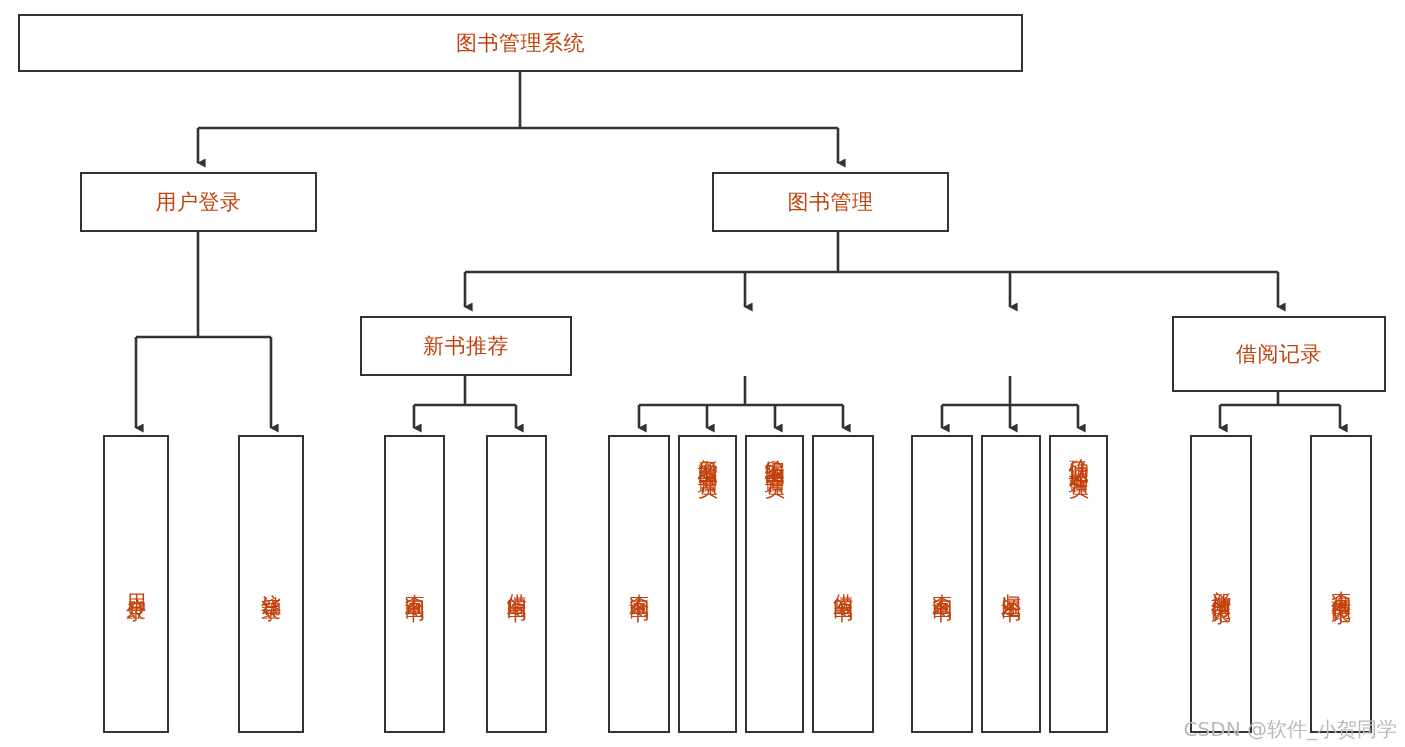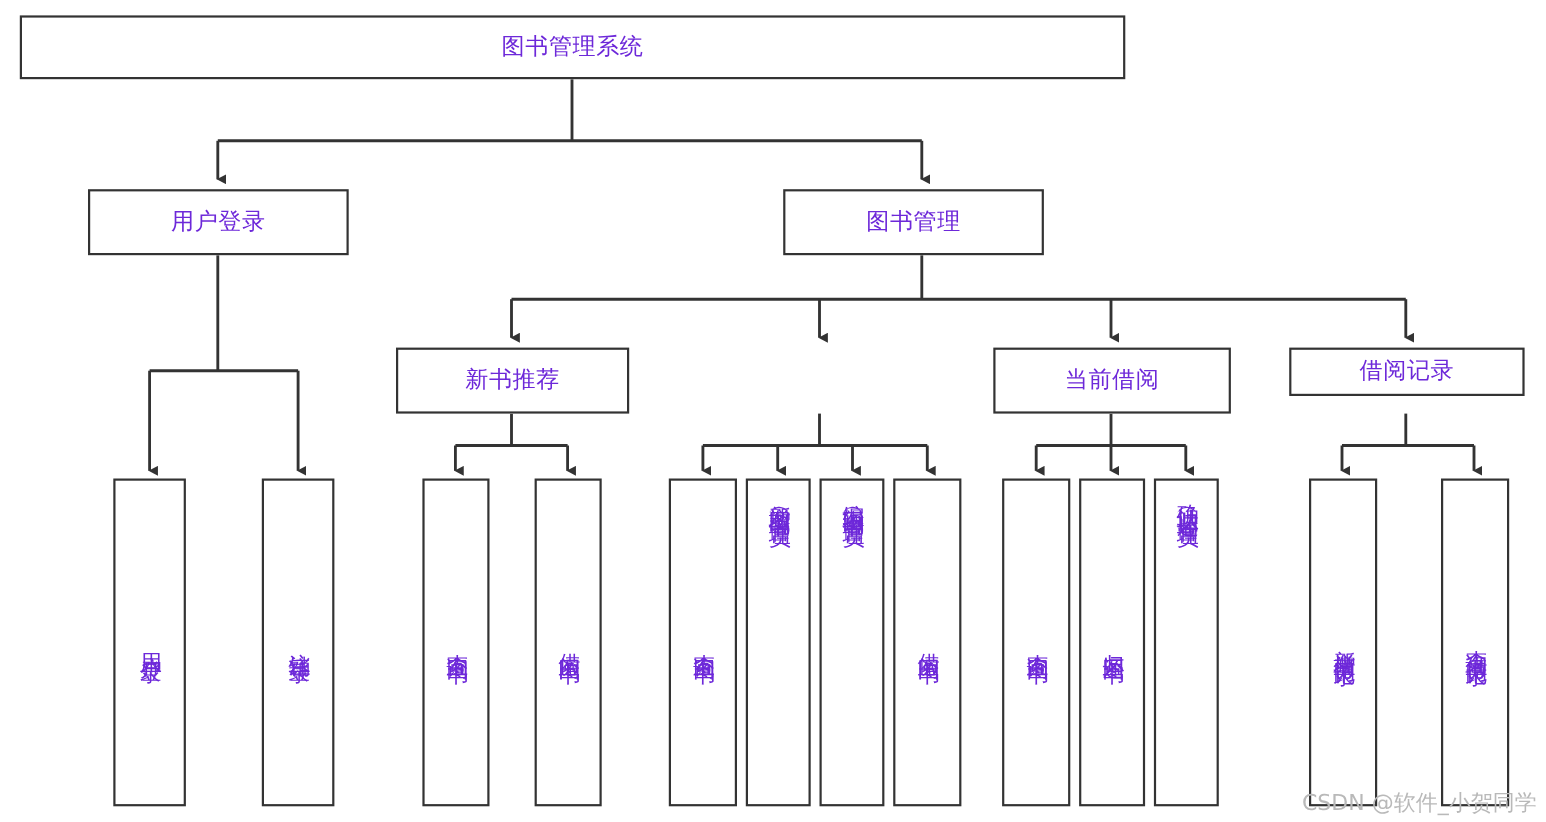--- a/index.html
+++ b/index.html
@@ -29,21 +29,21 @@
     position: absolute;
     box-sizing: border-box;
     background: #ffffff;
     border: 2px solid #333333;
     display: flex;
     align-items: center;
     justify-content: center;
     z-index: 2;
   }
   .node-label {
-    color: #6d28d9;
+    color: #c2410c;
     font-size: 21px;
     line-height: 1.18;
     letter-spacing: 0.5px;
     text-align: right;
     white-space: nowrap;
   }
   .node.vertical .node-label {
     writing-mode: vertical-rl;
     text-orientation: upright;
     letter-spacing: 3px;
@@ -134,25 +134,22 @@
 
   <div class="node" style="left:360px; top:316px; width:212px; height:60px;">
     <span class="node-label">新书推荐</span>
   </div>
 
   <div class="node" style="left:712px; top:172px; width:237px; height:60px;">
     <span class="node-label">图书管理</span>
   </div>
 
 
-  <div class="node" style="left:903px; top:316px; width:216px; height:60px;">
-    <span class="node-label">当前借阅</span>
-  </div>
-
-  <div class="node" style="left:1172px; top:316px; width:214px; height:44px;">
+
+  <div class="node" style="left:1172px; top:316px; width:214px; height:76px;">
     <span class="node-label">借阅记录</span>
   </div>
 
   <div class="node vertical leaf" style="left:103px; top:435px; width:66px; height:298px;">
     <span class="node-label">用户登录</span>
   </div>
 
   <div class="node vertical leaf" style="left:238px; top:435px; width:66px; height:298px;">
     <span class="node-label">注销登录</span>
   </div>

